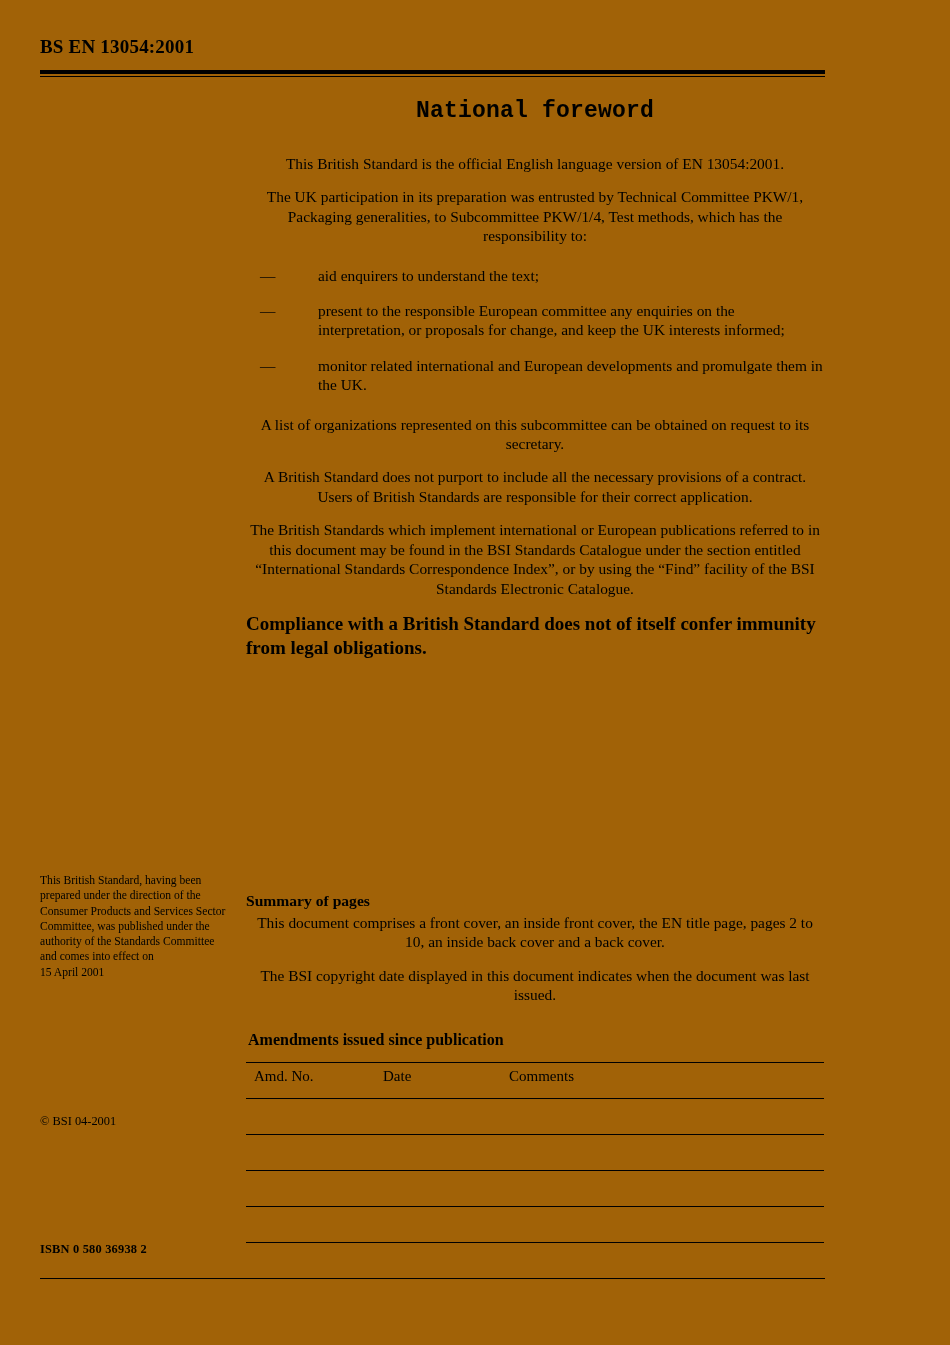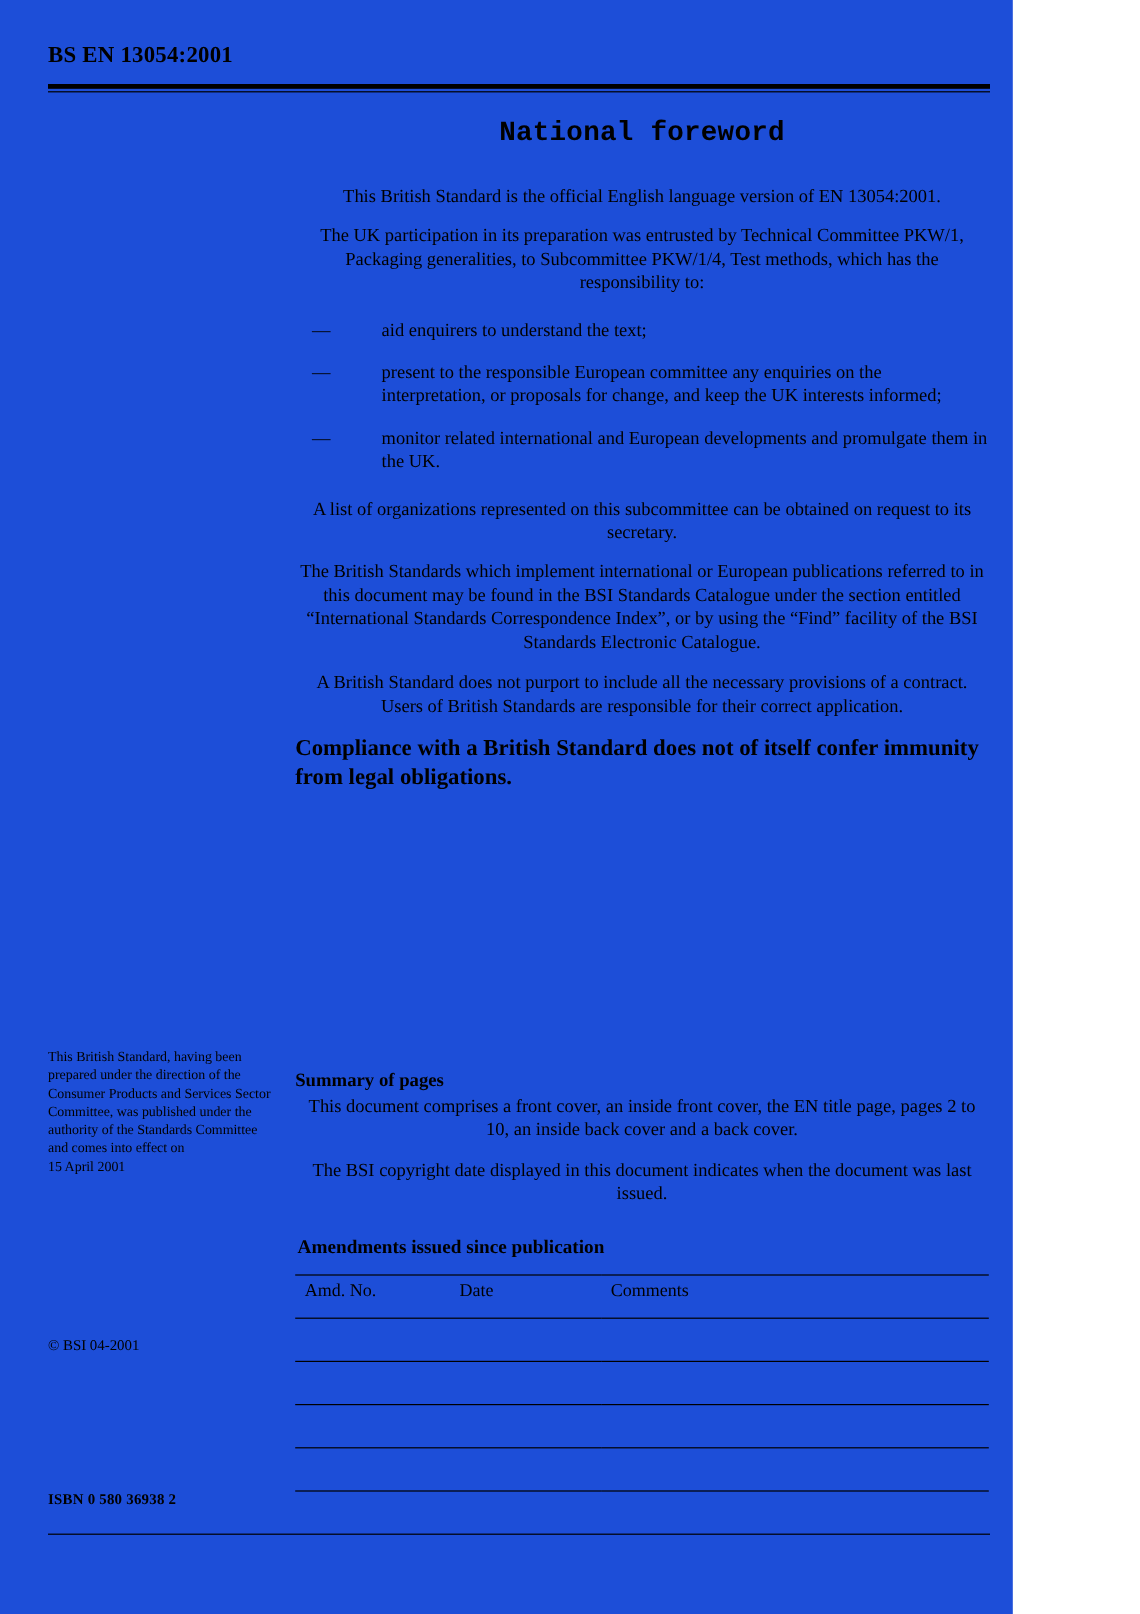--- a/index.html
+++ b/index.html
@@ -2,23 +2,23 @@
 <html><head>
 <meta charset="utf-8">
 <style>
   html, body {
     margin: 0;
     padding: 0;
     background: #ffffff;
   }
   .page {
     position: relative;
-    width: 844px;
+    width: 950px;
     height: 1345px;
-    background: #1d4ed8;
+    background: #a16207;
     font-family: "Liberation Serif", serif;
     color: #000000;
     overflow: hidden;
   }
 
   
   .header {
     position: absolute;
     left: 40px;
     top: 36px;
@@ -203,23 +203,23 @@
         <span>present to the responsible European committee any enquiries on the interpretation, or proposals for change, and keep the UK interests informed;</span>
       </li>
       <li>
         <span class="dash">—</span>
         <span>monitor related international and European developments and promulgate them in the UK.</span>
       </li>
     </ul>
 
     <p class="body-text">A list of organizations represented on this subcommittee can be obtained on request to its secretary.</p>
 
+    <p class="body-text">A British Standard does not purport to include all the necessary provisions of a contract. Users of British Standards are responsible for their correct application.</p>
+
     <p class="body-text">The British Standards which implement international or European publications referred to in this document may be found in the BSI Standards Catalogue under the section entitled “International Standards Correspondence Index”, or by using the “Find” facility of the BSI Standards Electronic Catalogue.</p>
-
-    <p class="body-text">A British Standard does not purport to include all the necessary provisions of a contract. Users of British Standards are responsible for their correct application.</p>
 
     <p class="bold-para">Compliance with a British Standard does not of itself confer immunity from legal obligations.</p>
   </div>
 
   <div class="side-note">
     <span>This British Standard, having been prepared under the direction of the Consumer Products and Services Sector Committee, was published under the authority of the Standards Committee and comes into effect on</span>
     <br>
     <span>15 April 2001</span>
   </div>
 

